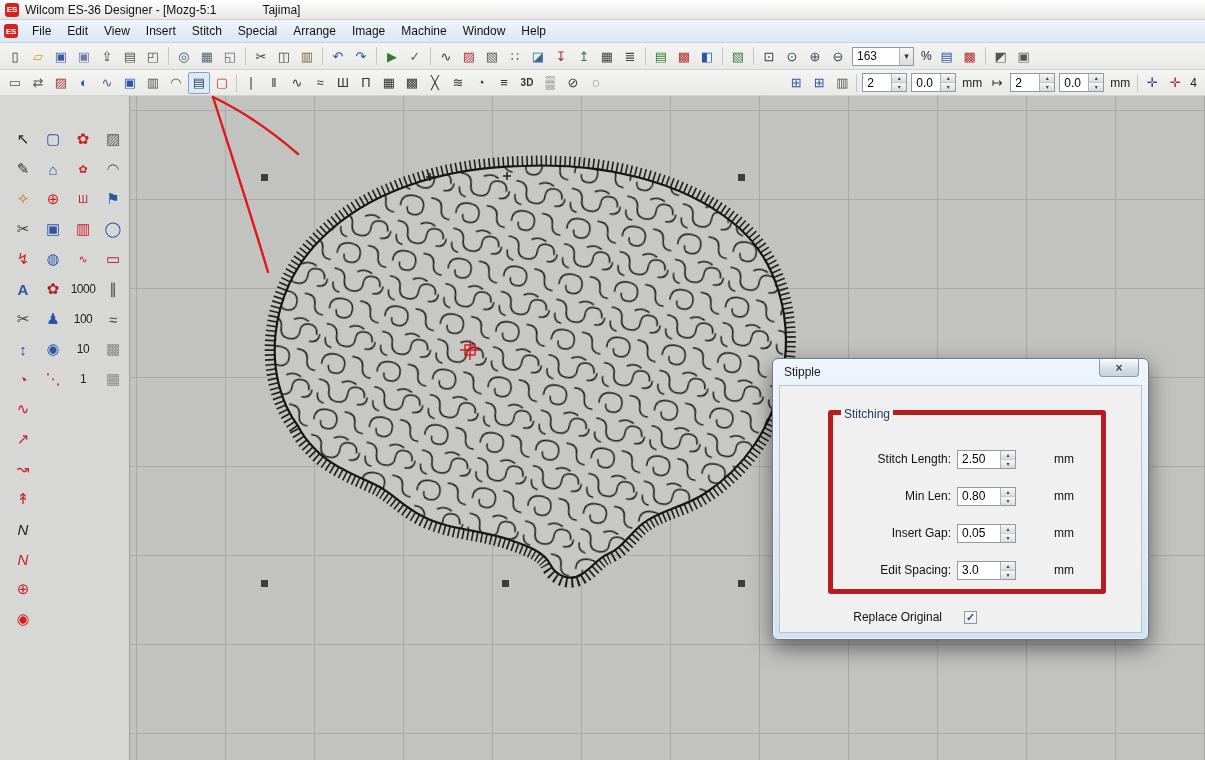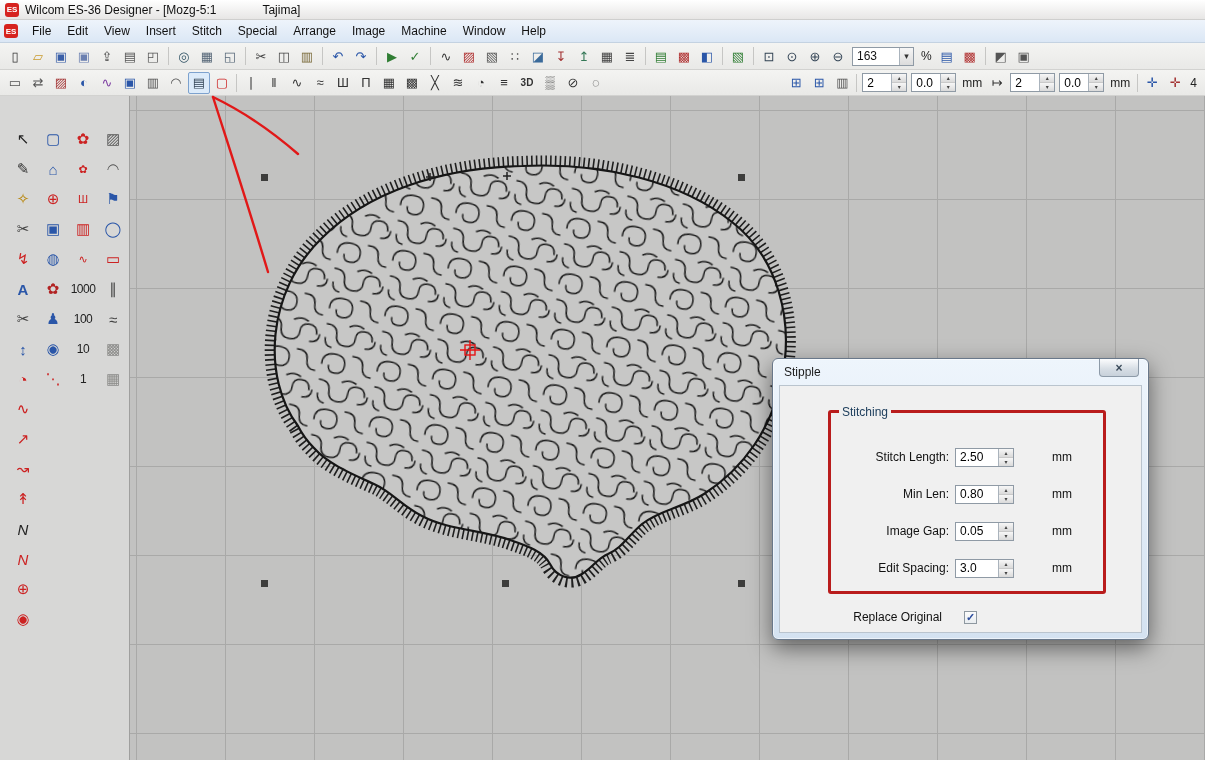--- a/index.html
+++ b/index.html
@@ -69,21 +69,21 @@
 
 
 .dialog{position:absolute;left:772px;top:358px;width:377px;height:282px;z-index:40;border-radius:6px;
         background:linear-gradient(#eef5fc,#d4e2f1);border:1px solid #69788a;
         box-shadow:0 8px 22px rgba(0,0,0,.5), inset 0 0 0 1px rgba(255,255,255,.55)}
 .dlg-titlebar{height:26px;display:flex;align-items:center;padding-left:11px;color:#1b1b1b}
 .dlg-close{position:absolute;top:0;right:9px;width:40px;height:18px;border:1px solid #8d9aa8;border-top:none;
            border-radius:0 0 4px 4px;background:linear-gradient(#fbfcfd,#d6dde4 60%,#c8d1da);
            display:flex;align-items:center;justify-content:center;font-size:12px;font-weight:700;color:#3b4b5a;cursor:default}
 .dlg-body{position:absolute;left:6px;right:6px;top:26px;bottom:6px;background:#f0f0f0;border:1px solid #bac4ce}
-.groupbox{position:absolute;left:48px;top:24px;width:278px;height:184px;border:3px solid #b91c1c;border-radius:3px}
+.groupbox{position:absolute;left:48px;top:24px;width:278px;height:184px;border:5px solid #b91c1c;border-radius:3px}
 .gb-label{position:absolute;top:-8px;left:8px;background:#f0f0f0;padding:0 3px;color:#20405e}
 .frows{padding-top:33px}
 .frow{display:flex;align-items:center;height:22px;margin-bottom:15px}
 .flabel{width:118px;text-align:right;margin-right:4px}
 .numfield.big input{width:42px}
 .funit{margin-left:36px}
 .chkrow{position:absolute;left:0;top:222px;display:flex;align-items:center;height:18px;width:100%}
 .chkrow .flabel{width:162px;margin-right:22px}
 .checkbox{width:13px;height:13px;border:1px solid #8e98a0;background:linear-gradient(#fcfcfc,#e9edf0);
           display:flex;align-items:center;justify-content:center;font-size:11px;font-weight:700;color:#2d4e9e;line-height:1}
@@ -632,21 +632,21 @@
                 <input value="0.80" style="">
                 <span class="spin">
                   <span>▴</span>
                   <span>▾</span>
                 </span>
               </span>
               <span class="funit">mm</span>
             </div>
 
             <div class="frow">
-              <span class="flabel">Image Gap:</span>
+              <span class="flabel">Insert Gap:</span>
               <span class="numfield big">
                 <input value="0.05" style="">
                 <span class="spin">
                   <span>▴</span>
                   <span>▾</span>
                 </span>
               </span>
               <span class="funit">mm</span>
             </div>
 

